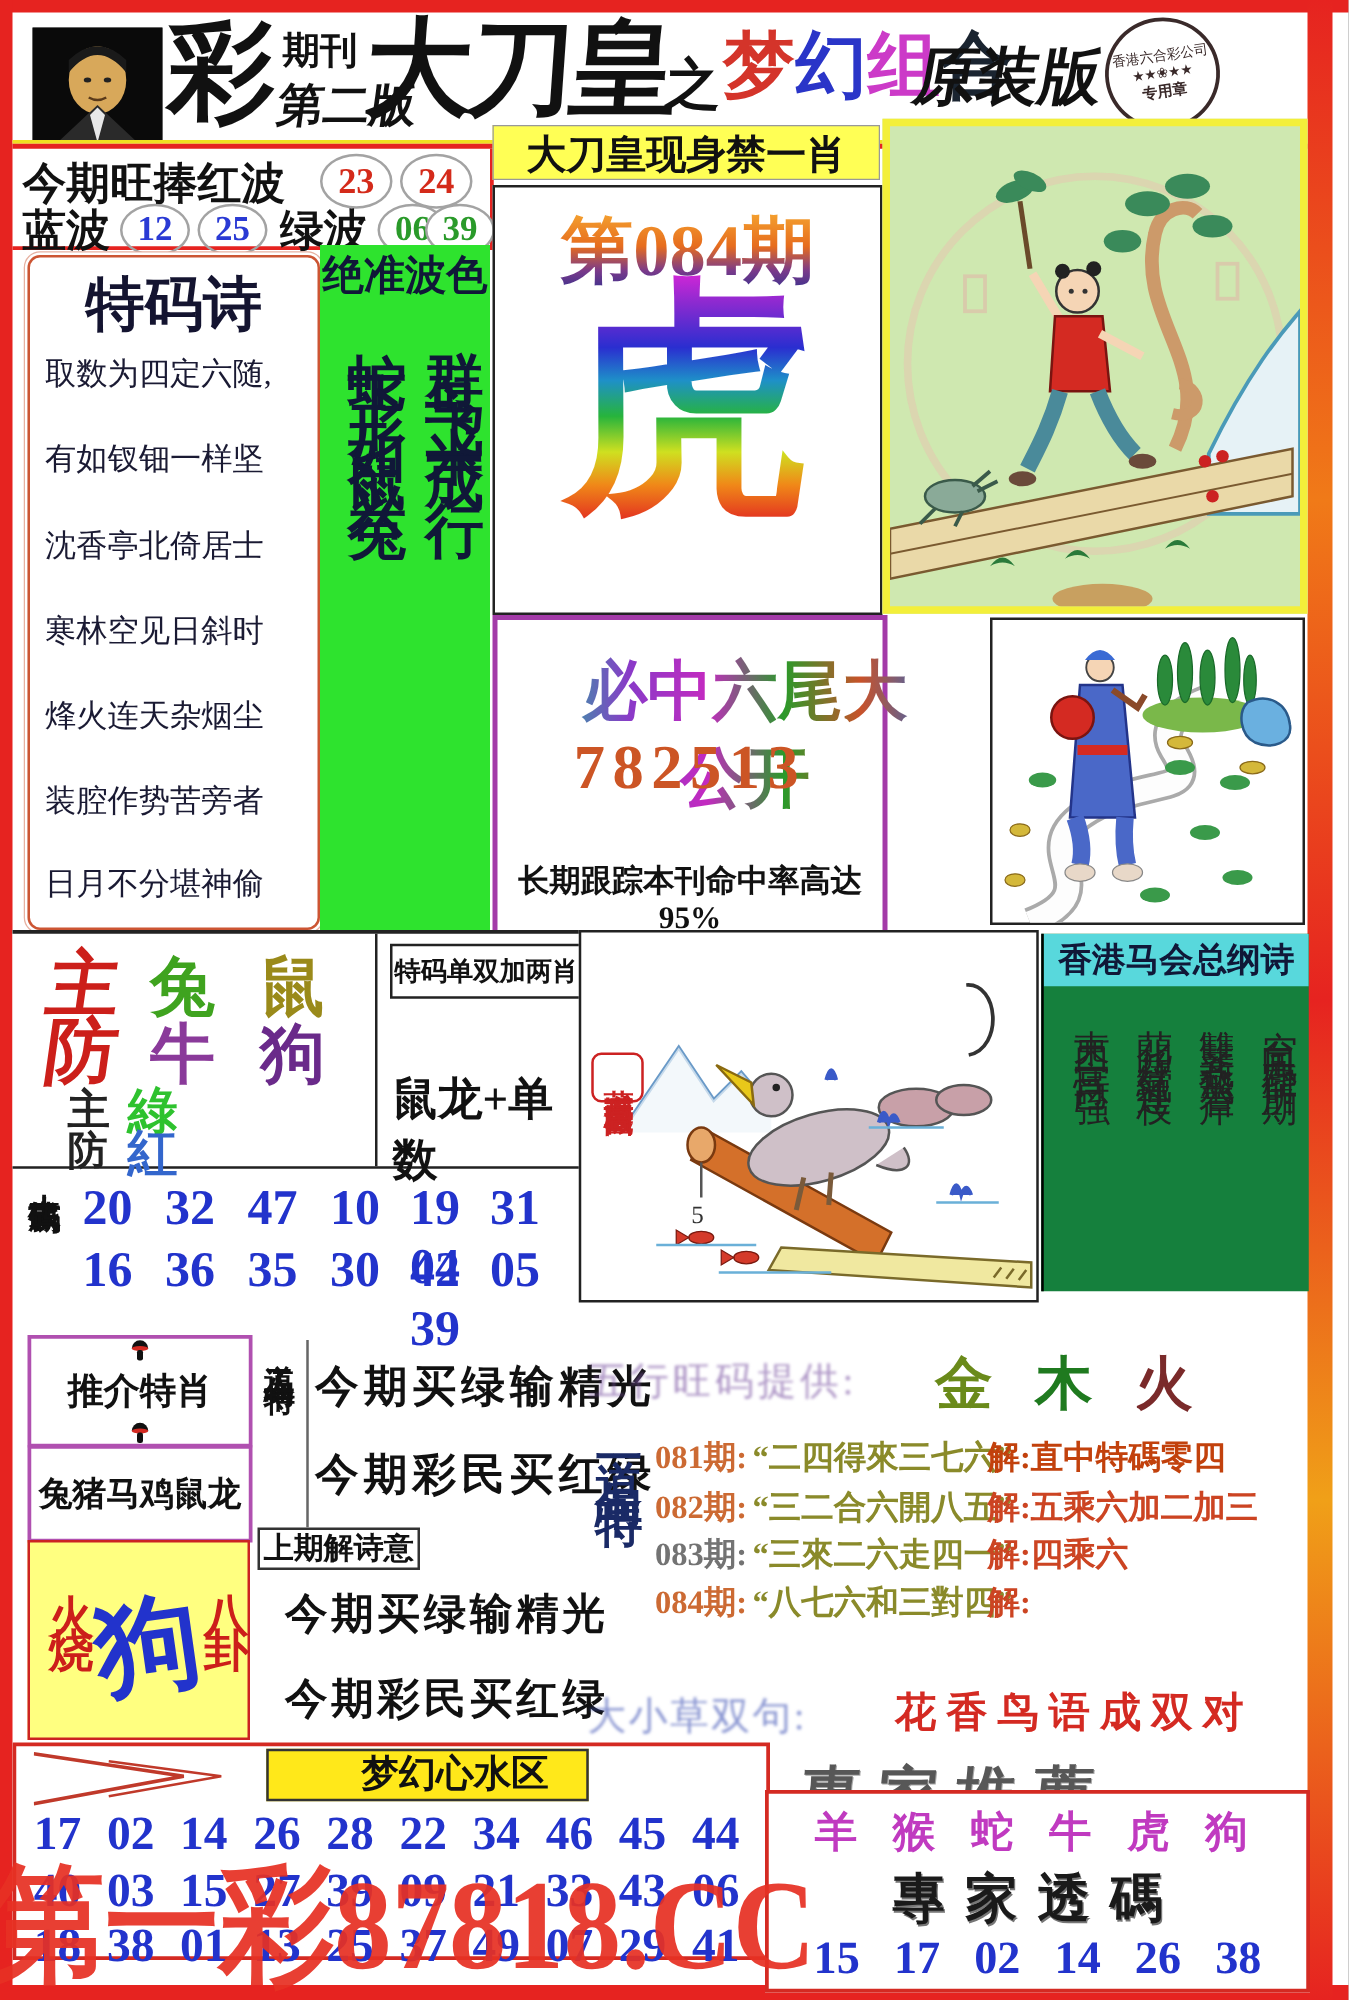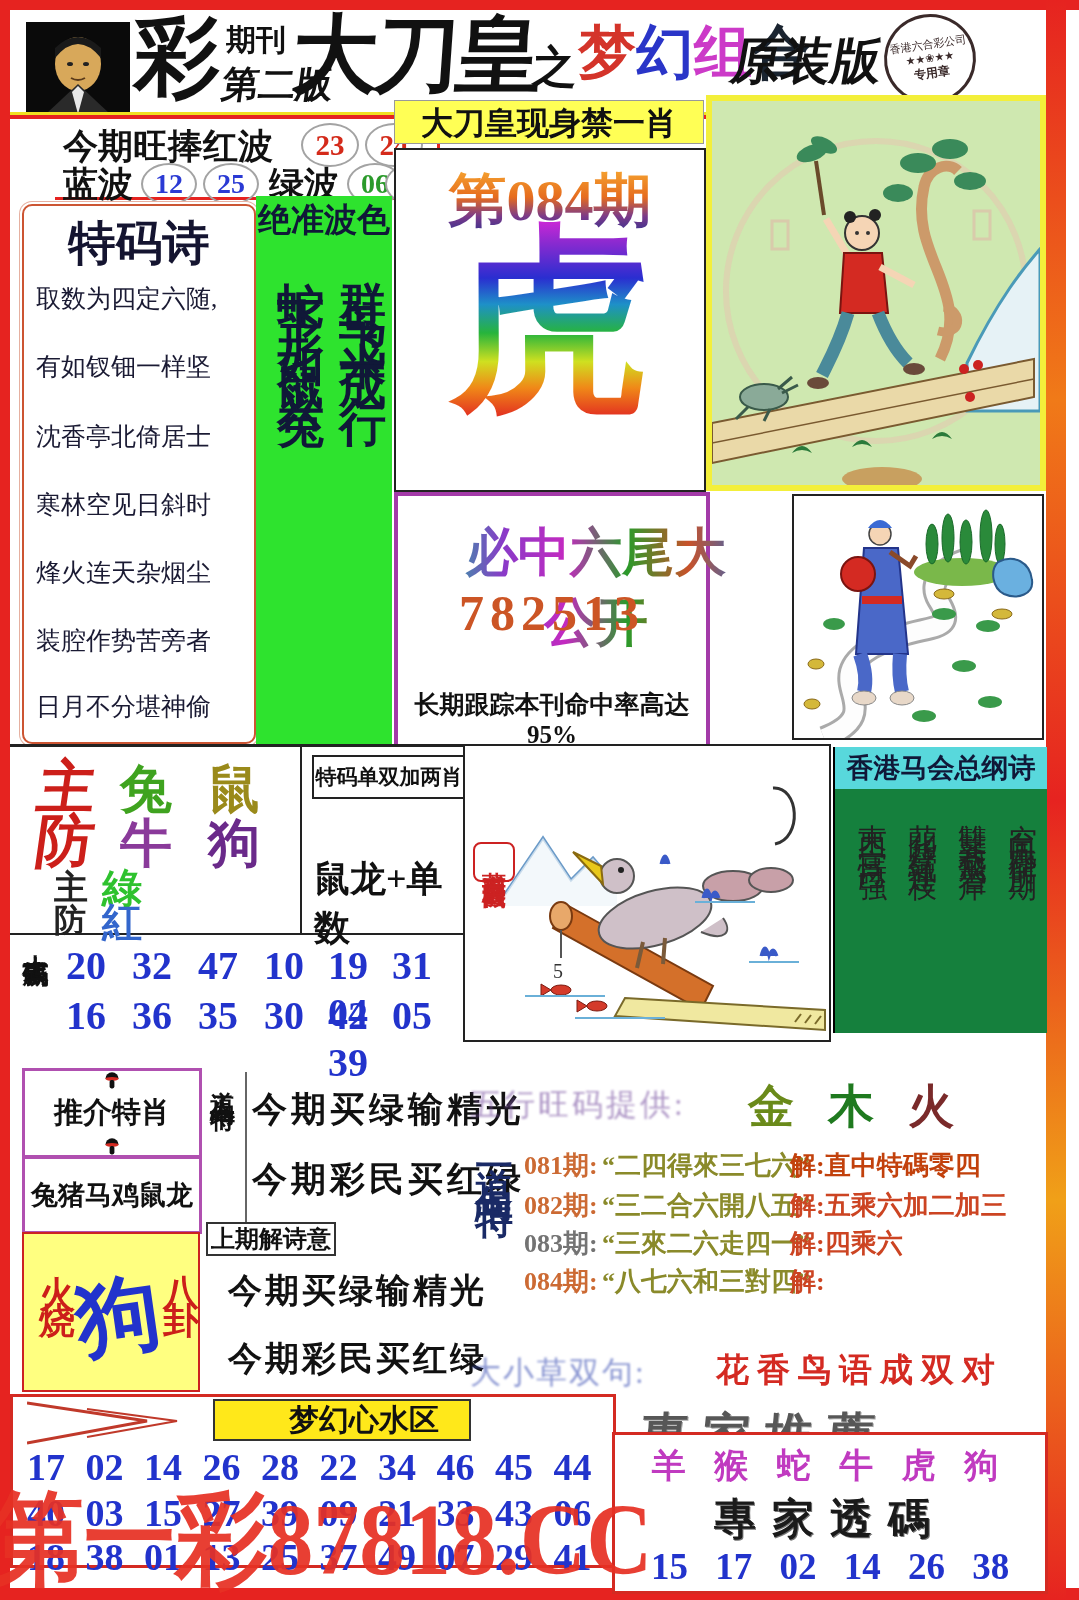--- a/index.html
+++ b/index.html
@@ -54,21 +54,21 @@
   </div>
   <div class="abs b" style="left:732px;top:28px;font-size:50px;transform:skewX(-10deg);">原装版</div>
   <div class="abs" style="left:884px;top:14px;width:86px;height:84px;border:3px solid #3a2a2a;border-radius:50%;color:#3a2a2a;display:flex;flex-direction:column;align-items:center;justify-content:center;transform:rotate(-8deg);">
     <div style="font-size:11px;white-space:nowrap;">香港六合彩公司</div>
     <div style="font-size:11px;">★★❀★★</div>
     <div style="font-size:12px;font-weight:bold;">专用章</div>
   </div>
   <div class="abs" style="left:10px;top:112px;width:1036px;height:3px;background:#f0e020;"></div>
   <div class="abs" style="left:10px;top:115px;width:1036px;height:4px;background:#e62320;"></div>
 
-  <div class="abs" style="left:10px;top:119px;width:382px;height:78px;border-right:3px solid #e62320;border-bottom:3px solid #e62320;margin-left:45px;">
+  <div class="abs" style="left:10px;top:119px;width:382px;height:78px;border-right:3px solid #e62320;border-bottom:3px solid #e62320;">
     <span class="abs b" style="left:8px;top:4px;font-size:35px;">今期旺捧红波</span>
     <span class="abs circle" style="left:246px;top:4px;width:54px;height:40px;font-size:29px;color:#d42a1a;">23</span>
     <span class="abs circle" style="left:310px;top:4px;width:54px;height:40px;font-size:29px;color:#d42a1a;">24</span>
     <span class="abs b" style="left:8px;top:42px;font-size:35px;">蓝波</span>
     <span class="abs circle" style="left:86px;top:44px;width:52px;height:38px;font-size:28px;color:#2a3ad4;">12</span>
     <span class="abs circle" style="left:148px;top:44px;width:52px;height:38px;font-size:28px;color:#2a3ad4;">25</span>
     <span class="abs b" style="left:214px;top:42px;font-size:35px;">绿波</span>
     <span class="abs circle" style="left:292px;top:44px;width:52px;height:38px;font-size:28px;color:#2a9a2a;">06</span>
     <span class="abs circle" style="left:330px;top:44px;width:52px;height:38px;font-size:28px;color:#2a9a2a;background:#fff;">39</span>
   </div>

